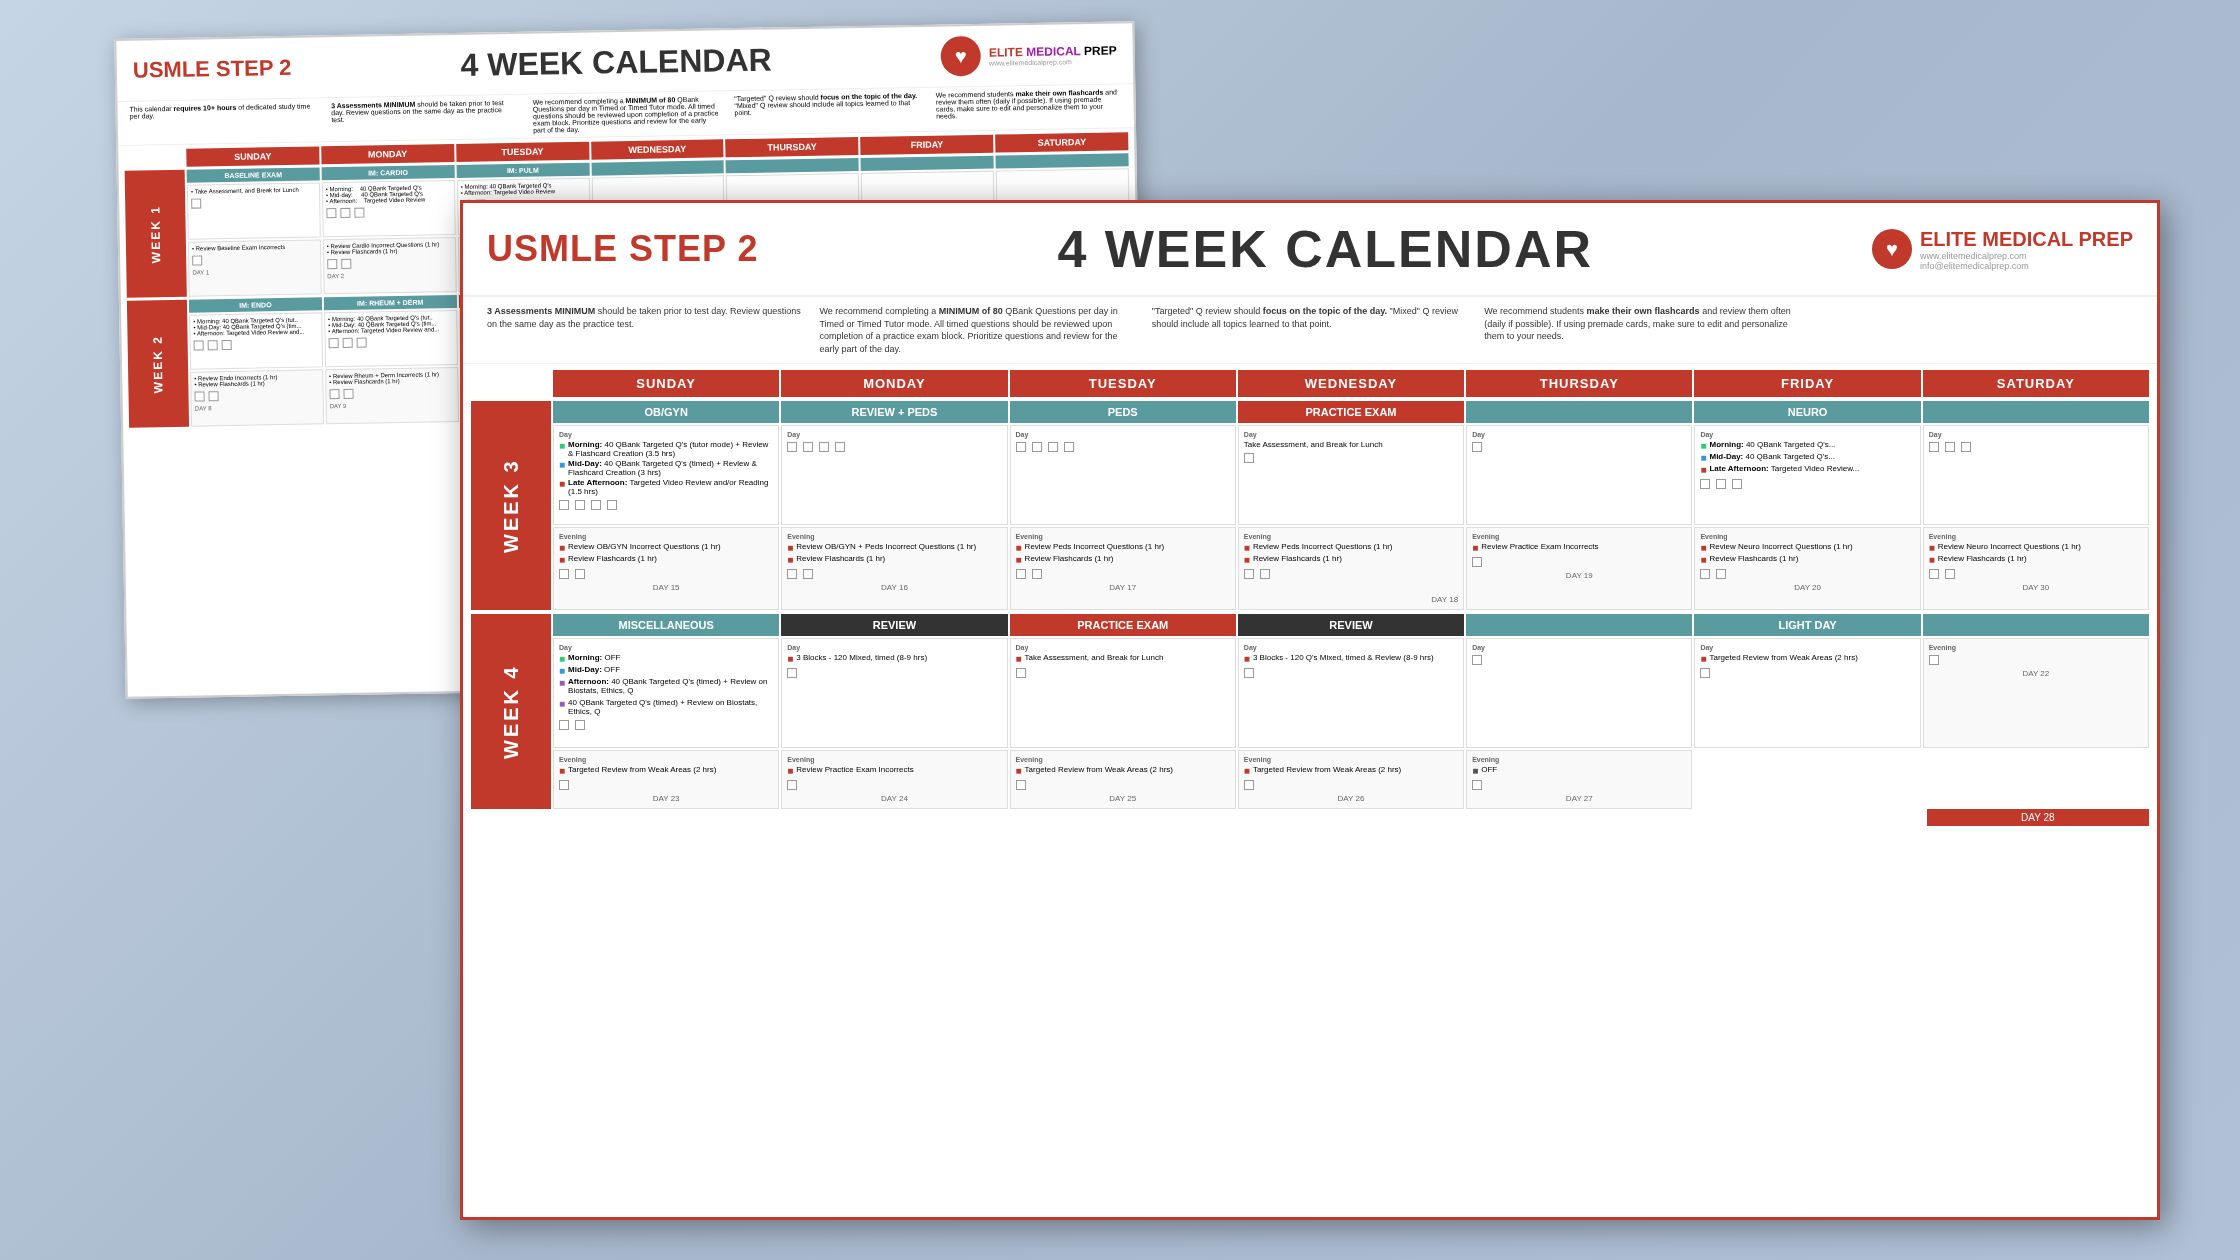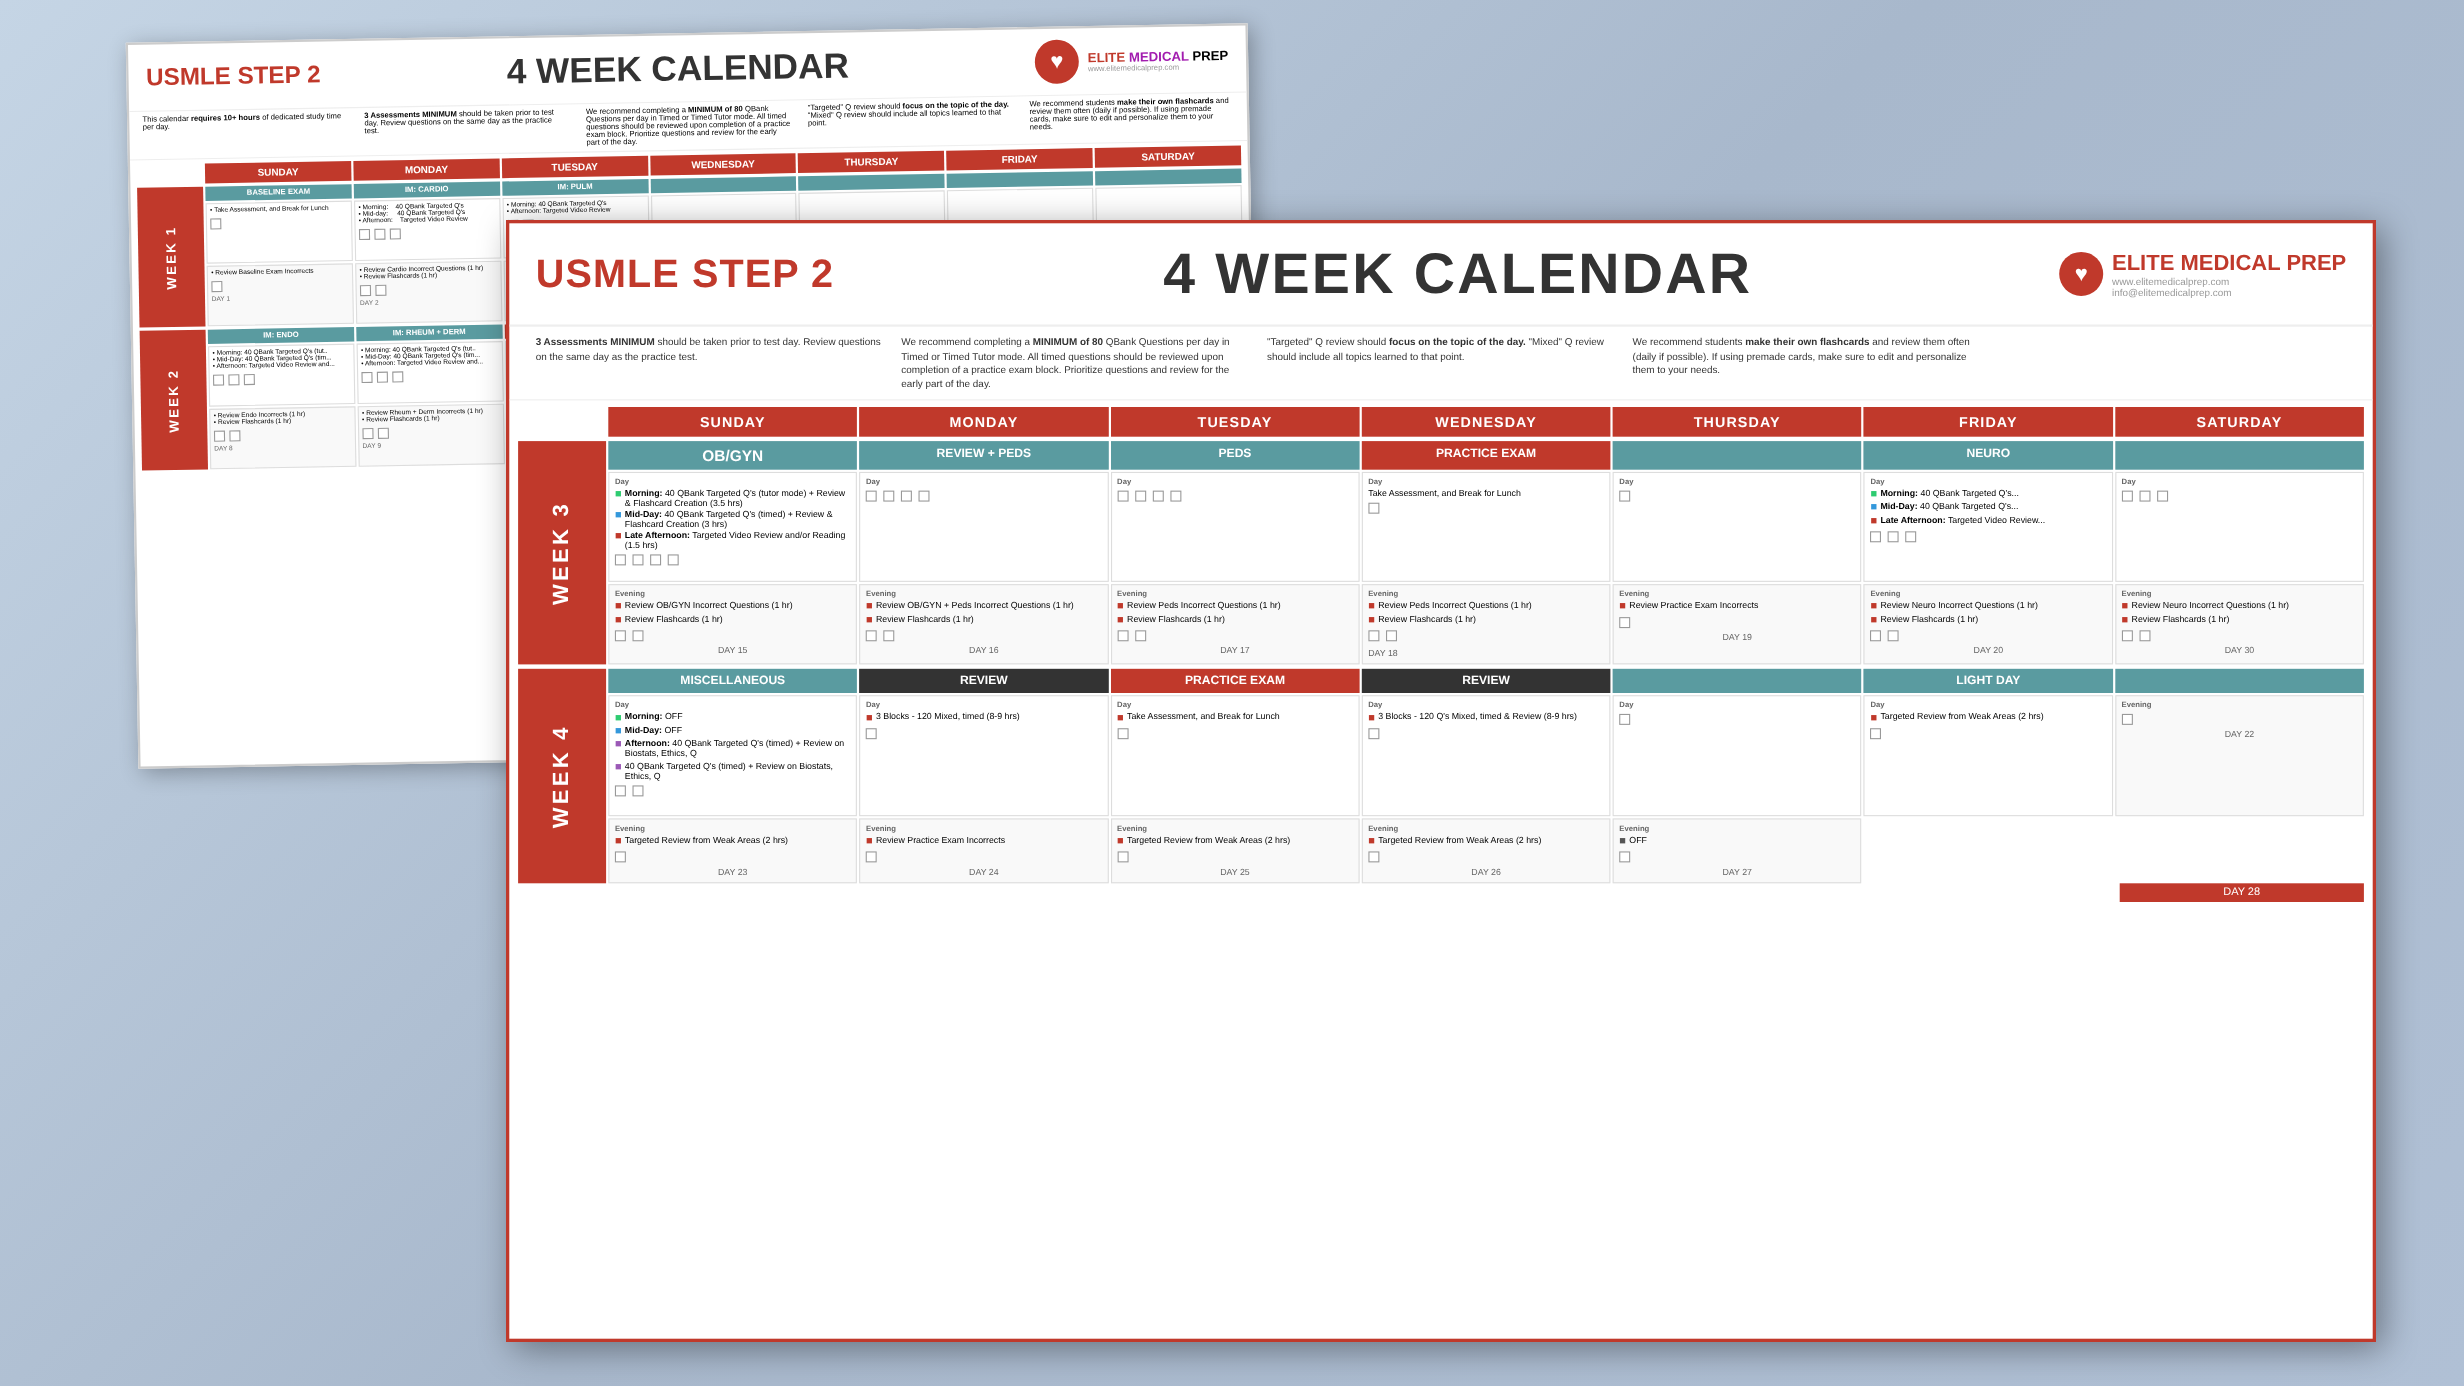--- a/index.html
+++ b/index.html
@@ -394,21 +394,21 @@
     <div class="day-header">FRIDAY</div>
     <div class="day-header">SATURDAY</div>
   </div>
 
   <div class="weeks-container">
 
     <div style="display:grid;grid-template-columns:80px repeat(7,1fr);grid-template-rows:auto auto auto;gap:2px;margin-top:4px;">
 
       <div style="background:#c0392b;color:white;writing-mode:vertical-rl;transform:rotate(180deg);display:flex;align-items:center;justify-content:center;font-size:20px;font-weight:bold;letter-spacing:3px;grid-row:span 3;">WEEK 3</div>
 
-      <div style="background:#5a9ba0;color:white;text-align:center;padding:5px 2px;font-size:14px;font-weight:bold;">OB/GYN</div>
+      <div style="background:#5a9ba0;color:white;text-align:center;padding:5px 2px;font-size:11px;font-weight:bold;">OB/GYN</div>
       <div style="background:#5a9ba0;color:white;text-align:center;padding:5px 2px;font-size:11px;font-weight:bold;">REVIEW + PEDS</div>
       <div style="background:#5a9ba0;color:white;text-align:center;padding:5px 2px;font-size:11px;font-weight:bold;">PEDS</div>
       <div style="background:#c0392b;color:white;text-align:center;padding:5px 2px;font-size:11px;font-weight:bold;">PRACTICE EXAM</div>
       <div style="background:#5a9ba0;color:white;text-align:center;padding:5px 2px;font-size:11px;font-weight:bold;"></div>
       <div style="background:#5a9ba0;color:white;text-align:center;padding:5px 2px;font-size:11px;font-weight:bold;">NEURO</div>
       <div style="background:#5a9ba0;color:white;text-align:center;padding:5px 2px;font-size:11px;font-weight:bold;"></div>
 
       <div style="border:1px solid #ddd;padding:5px;min-height:100px;">
         <div style="font-size:7px;color:#666;font-weight:bold;margin-bottom:2px;">Day</div>
         <div style="display:flex;align-items:flex-start;margin-bottom:1px;font-size:8px;">
@@ -554,21 +554,21 @@
             <span>Review Peds Incorrect Questions (1 hr)</span>
           </div>
         <div style="display:flex;align-items:flex-start;margin-bottom:1px;font-size:8px;">
             <span style="color:#c0392b;margin-right:3px;font-size:10px;">■</span>
             <span>Review Flashcards (1 hr)</span>
           </div>
         <div style="display:flex;gap:6px;margin:4px 0;">
             <div class="checkbox"></div>
             <div class="checkbox"></div>
           </div>
-        <div style="font-size:8px;color:#666;text-align:left;margin-top:6px;">DAY 18</div>
+        <div style="font-size:8px;color:#666;text-align:right;margin-top:16px;">DAY 18</div>
       </div>
 
       <div style="border:1px solid #ddd;padding:5px;background:#f9f9f9;">
         <div style="font-size:7px;color:#666;font-weight:bold;margin-bottom:2px;">Evening</div>
         <div style="display:flex;align-items:flex-start;margin-bottom:1px;font-size:8px;">
             <span style="color:#c0392b;margin-right:3px;font-size:10px;">■</span>
             <span>Review Practice Exam Incorrects</span>
           </div>
         <div style="display:flex;gap:6px;margin:4px 0;">
             <div class="checkbox"></div>

